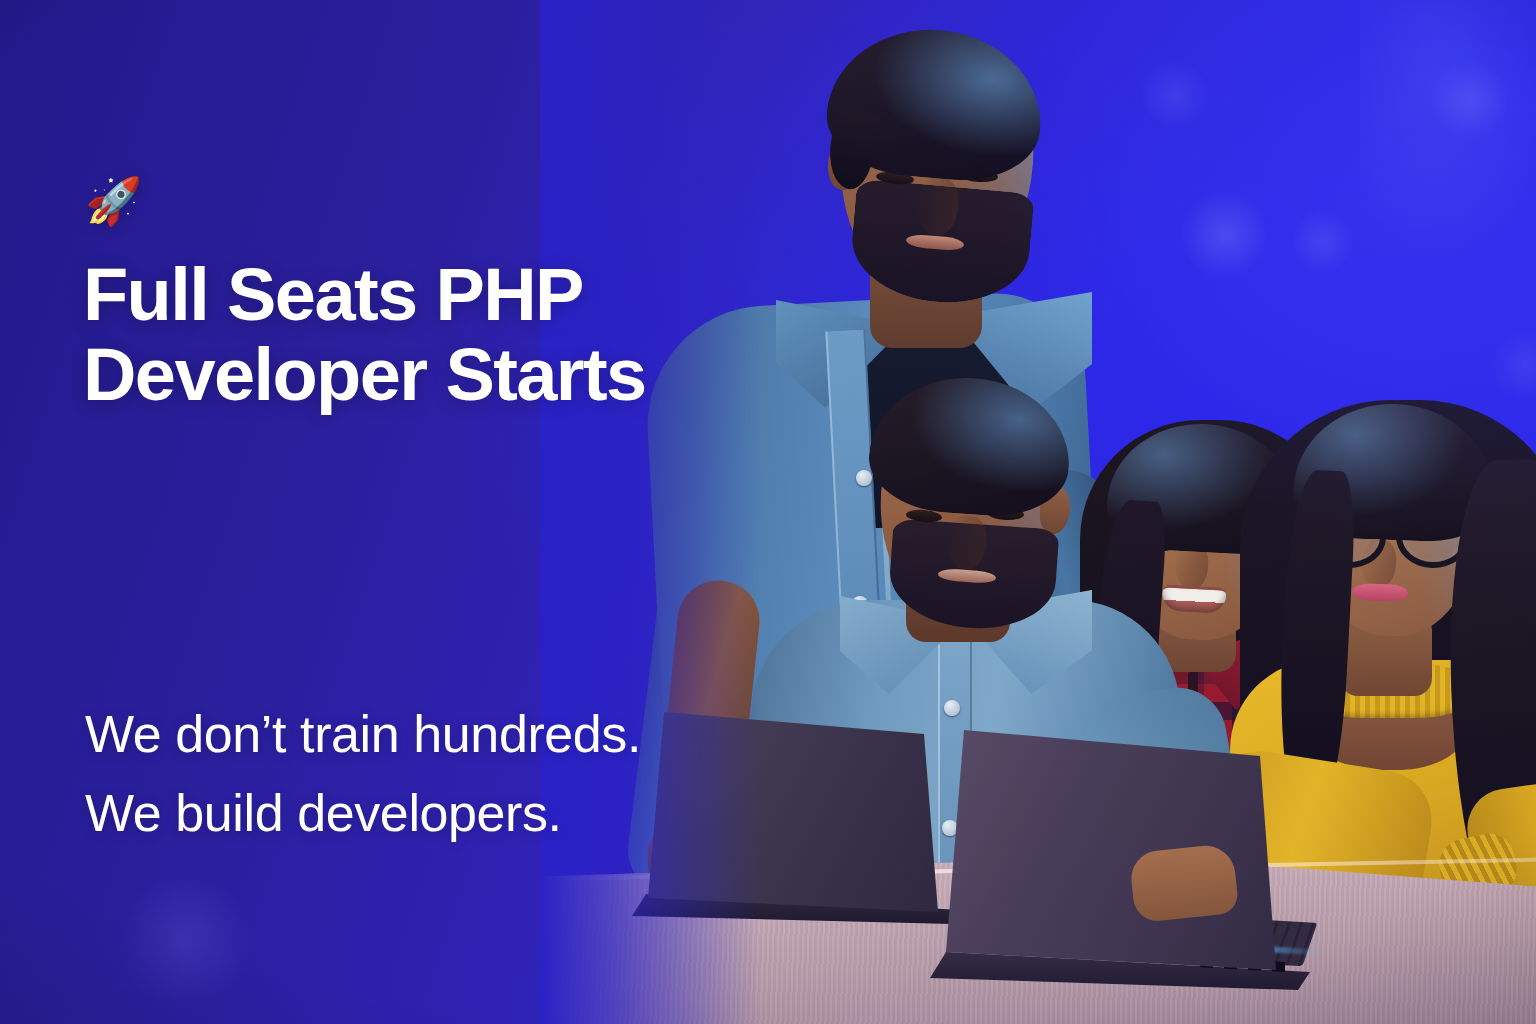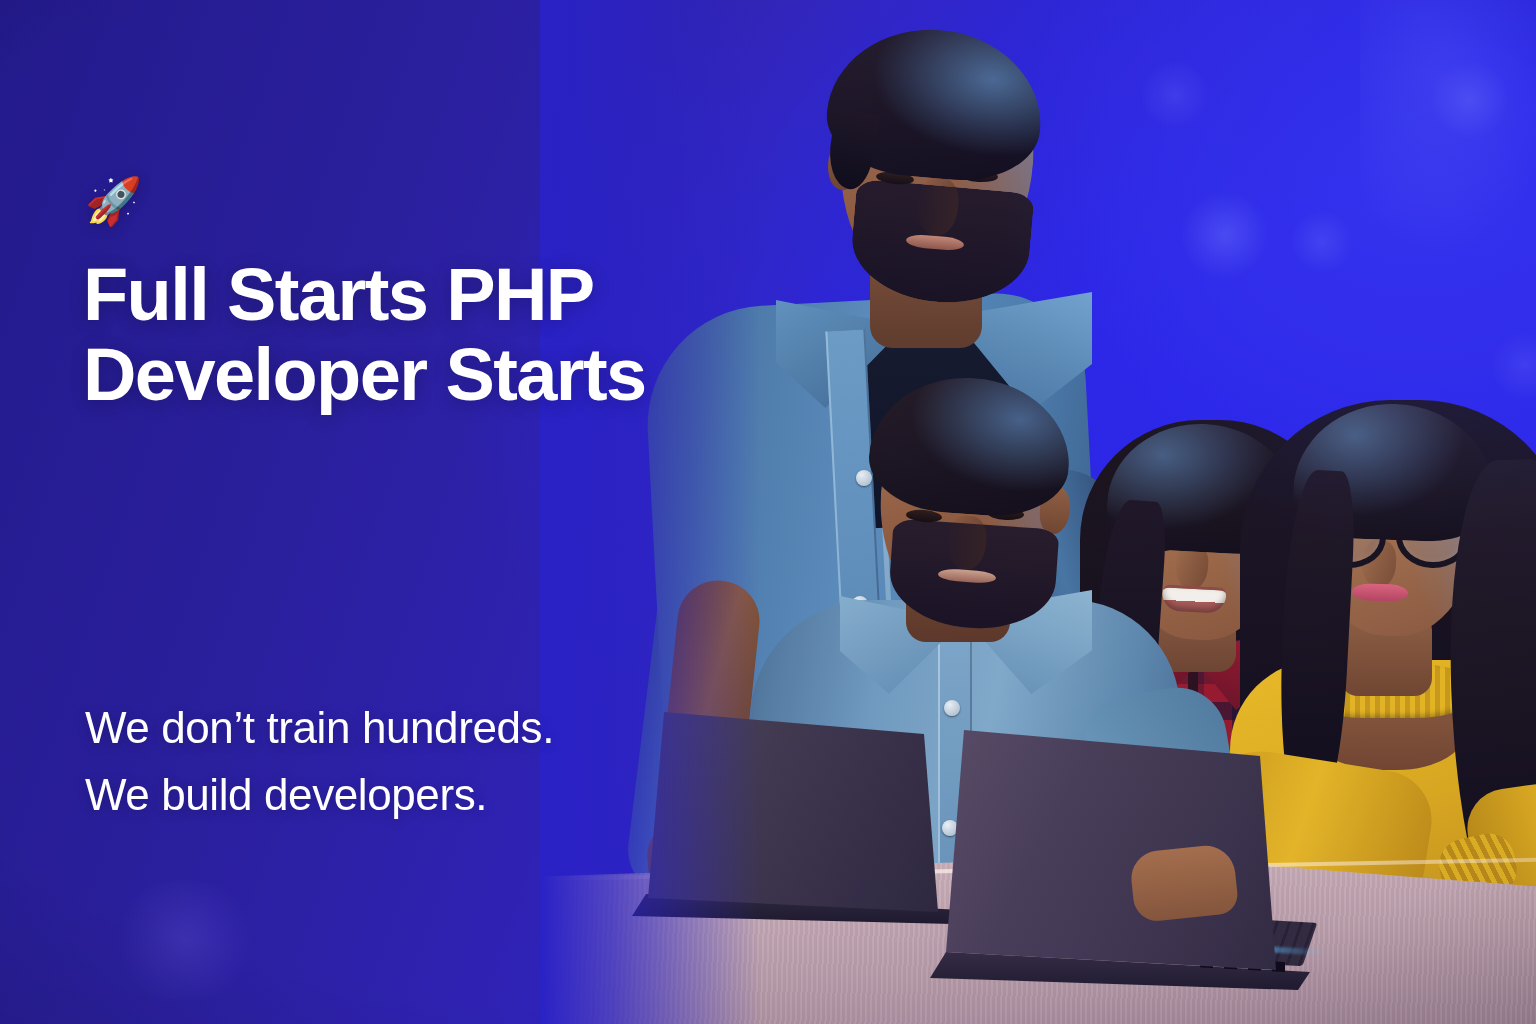--- a/index.html
+++ b/index.html
@@ -534,21 +534,21 @@
   .meta{
     position:absolute; left:0; top:487px;
     color:#fff; font-size:44px; font-weight:400; line-height:1.46;
     letter-spacing:-0.4px; white-space:nowrap;
     text-shadow:0 2px 12px rgba(0,0,0,.22);
   }
   .meta span{ display:block; }
 
   .tagline{
     position:absolute; left:0; top:695px;
-    color:#fff; font-size:44px; font-weight:400; line-height:1.52;
+    color:#fff; font-size:52px; font-weight:400; line-height:1.52;
     letter-spacing:-0.4px; white-space:nowrap;
     text-shadow:0 2px 12px rgba(0,0,0,.22);
   }
   .tagline span{ display:block; }
 </style>
 </head>
 <body>
 
 <div class="banner">
 
@@ -680,21 +680,21 @@
 
   <div class="vignette"></div>
 
   <div class="copy">
 
     <div class="eyebrow">
       <span class="rocket">🚀</span>
     </div>
 
     <div class="headline">
-      <span>Full Starts PHP</span>
+      <span>Full Seats PHP</span>
       <span>Developer Starts</span>
     </div>
 
 
     <div class="tagline">
       <span>We don’t train hundreds.</span>
       <span>We build developers.</span>
     </div>
 
   </div>

